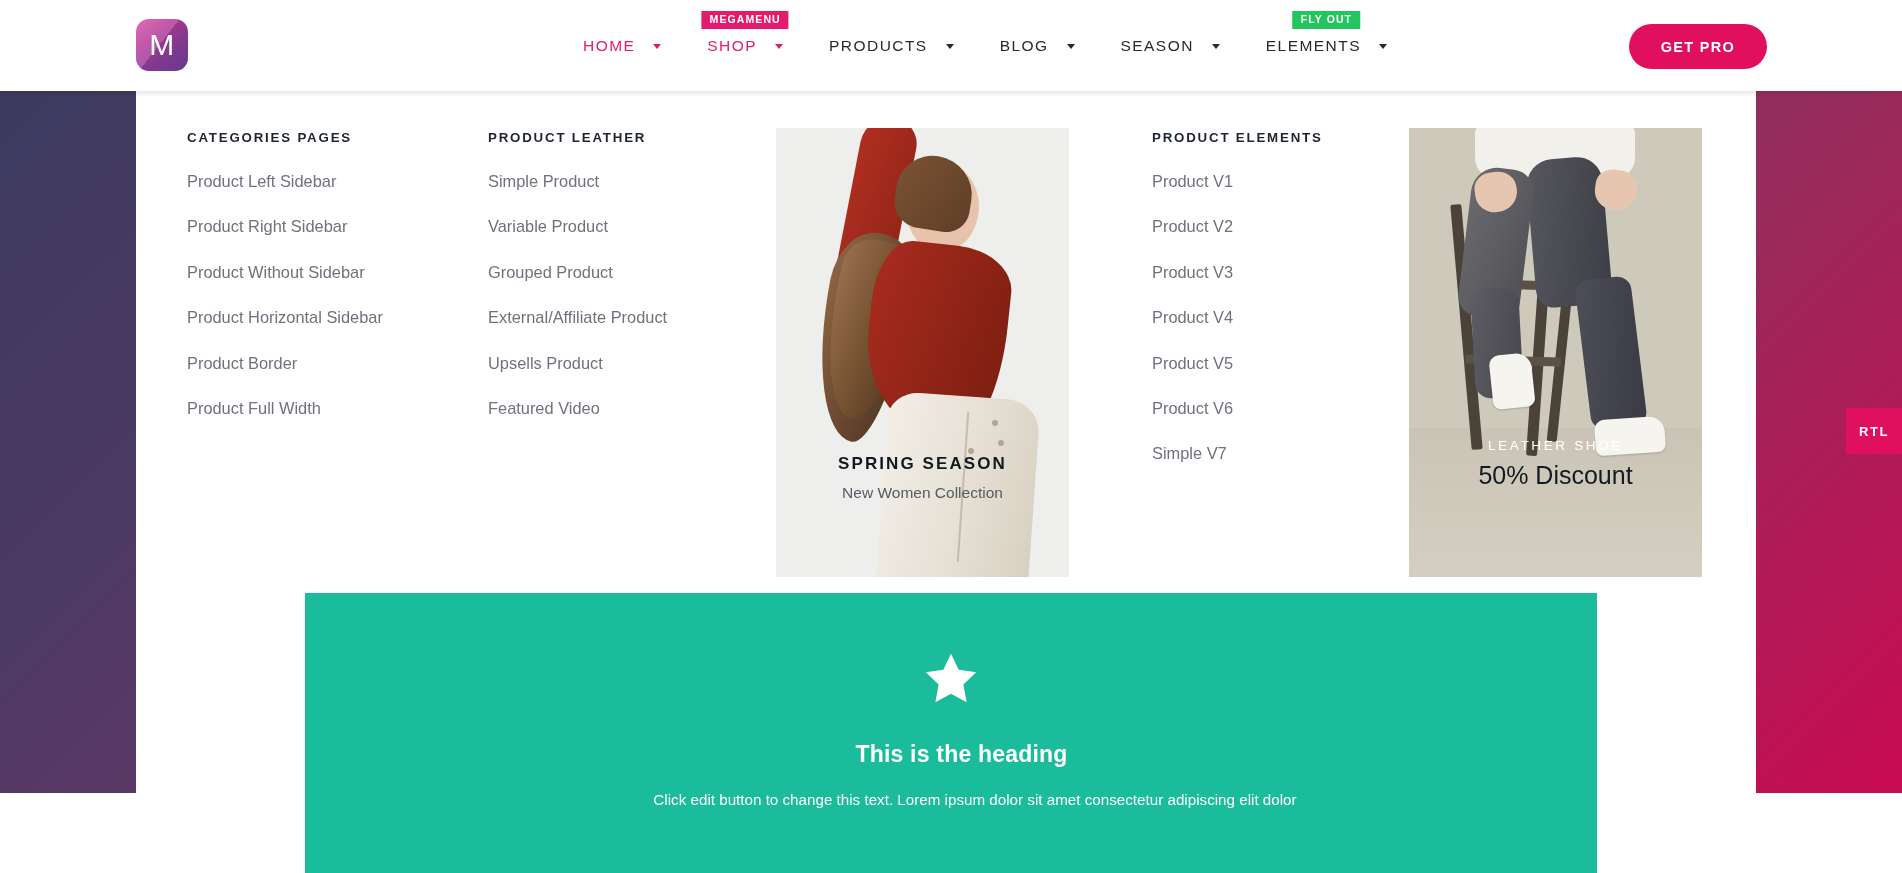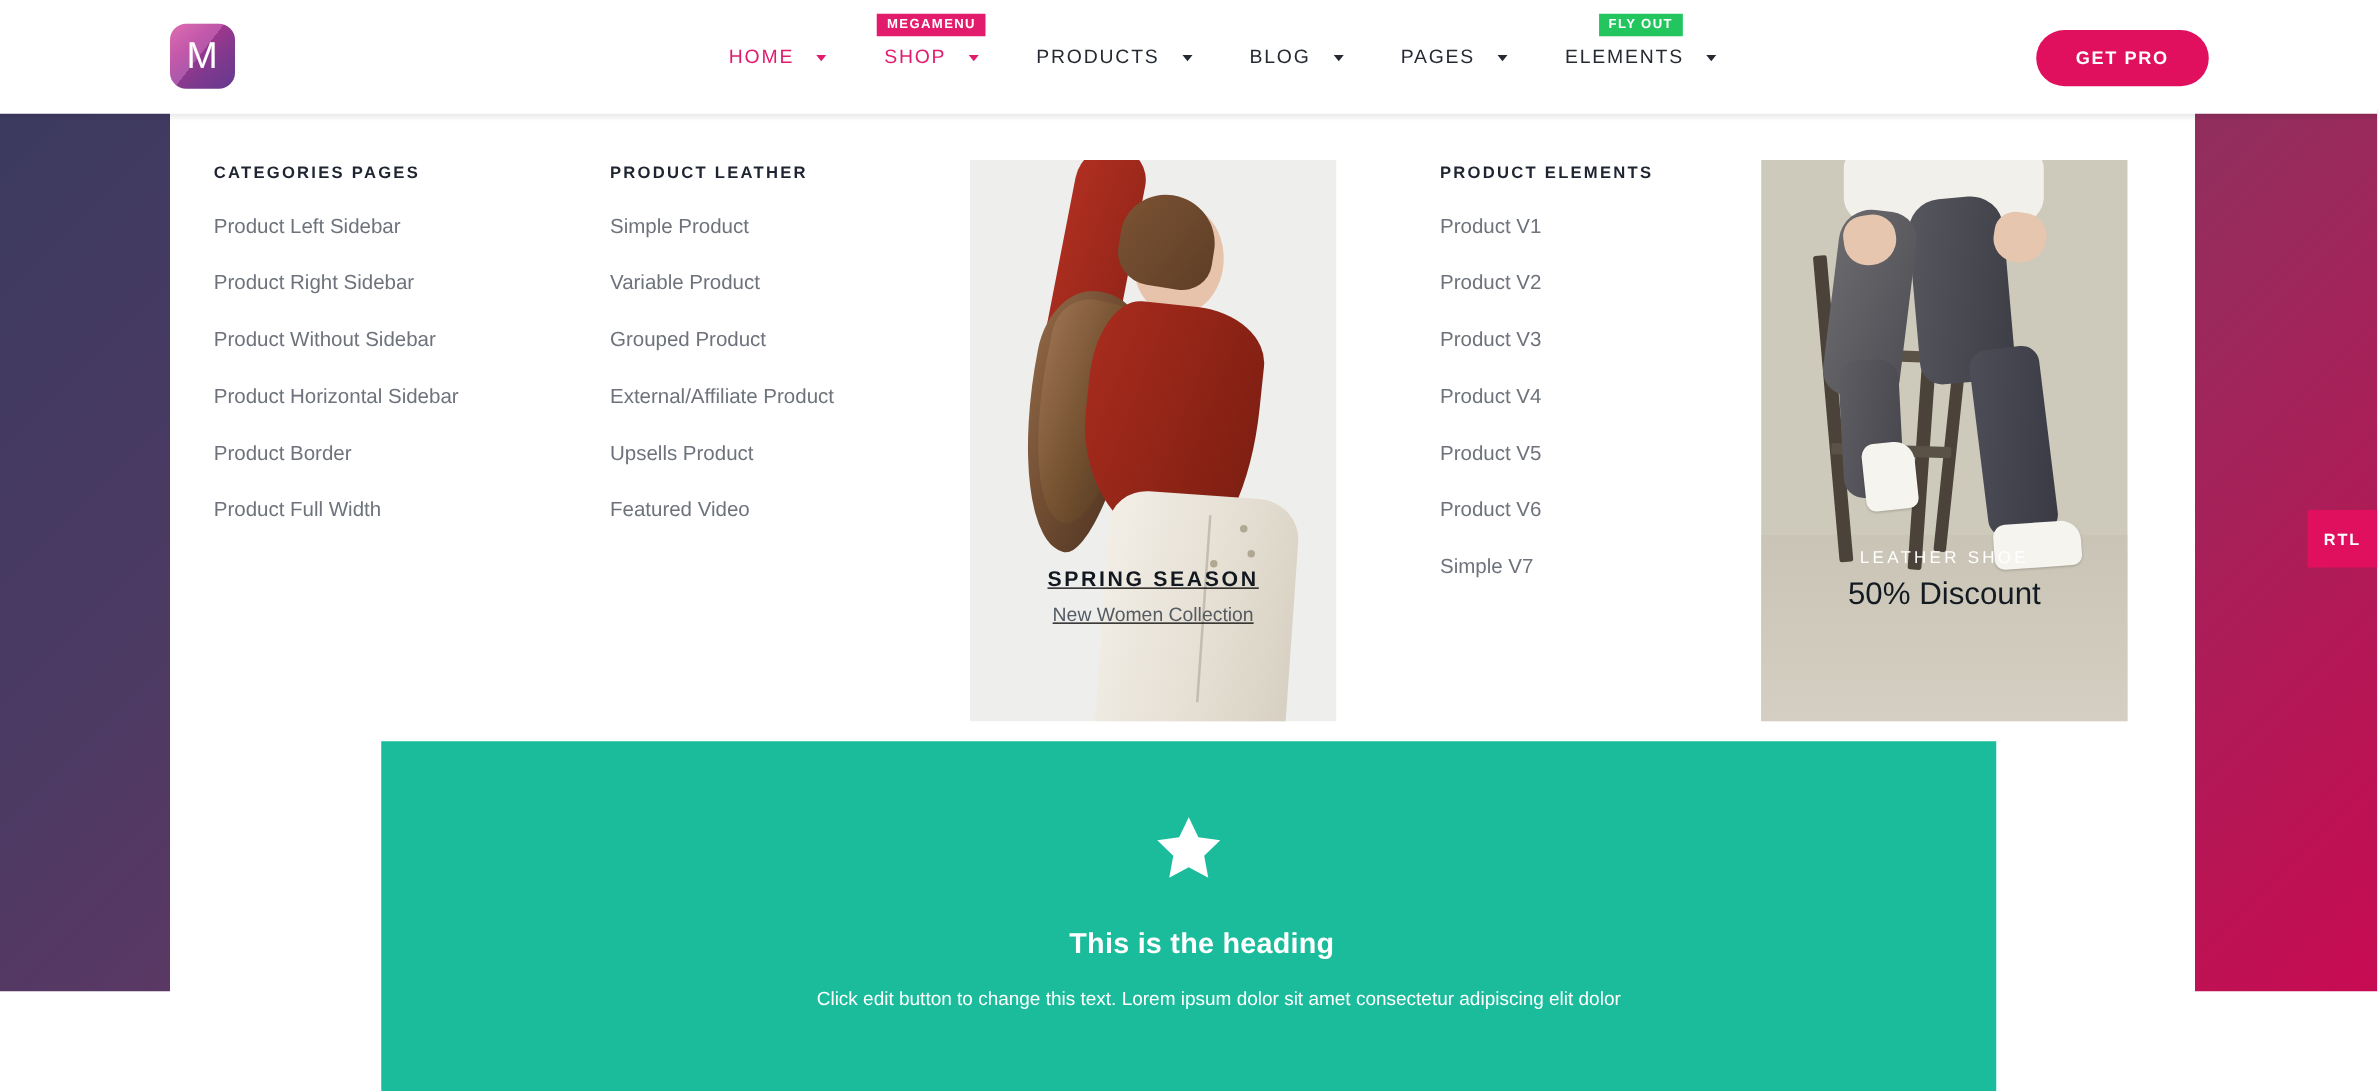--- a/index.html
+++ b/index.html
@@ -166,21 +166,21 @@
     position: absolute;
     left: 0; top: 0;
     width: 1620px;
     height: 100%;
   }
 
   .mm-col {
     position: absolute;
     top: 42px;
   }
-  .mm-col.c1 { left: 35px; width: 270px; }
+  .mm-col.c1 { left: 51px; width: 270px; }
   .mm-col.c2 { left: 352px; width: 270px; }
   .mm-col.c3 { left: 1016px; width: 270px; }
 
   .mm-heading {
     font-size: 13.3px;
     letter-spacing: 1.8px;
     font-weight: 700;
     color: #1e2430;
     margin-bottom: 28px;
     white-space: nowrap;
@@ -209,21 +209,21 @@
   .promo.left  { left: 640px; background: #eeeeec; }
   .promo.right { left: 1273px; background: #cdc9bb; }
 
   .promo-caption {
     position: absolute;
     left: 0;
     width: 100%;
     text-align: center;
     z-index: 5;
   }
-  .promo.left .promo-caption  { top: 326px; text-decoration: underline; }
+  .promo.left .promo-caption  { top: 326px; }
   .promo.right .promo-caption { top: 310px; }
 
   .promo-kicker {
     font-size: 17px;
     font-weight: 700;
     letter-spacing: 2.1px;
     color: #121820;
     margin-bottom: 10px;
   }
   .promo-sub {
@@ -456,21 +456,21 @@
         <span class="nav-label">PRODUCTS</span>
         <span class="caret"></span>
       </div>
 
       <div class="nav-item">
         <span class="nav-label">BLOG</span>
         <span class="caret"></span>
       </div>
 
       <div class="nav-item">
-        <span class="nav-label">PAGES</span>
+        <span class="nav-label">SEASON</span>
         <span class="caret"></span>
       </div>
 
       <div class="nav-item">
         <span class="badge green">FLY OUT</span>
         <span class="nav-label">ELEMENTS</span>
         <span class="caret"></span>
       </div>
 
     </nav>

